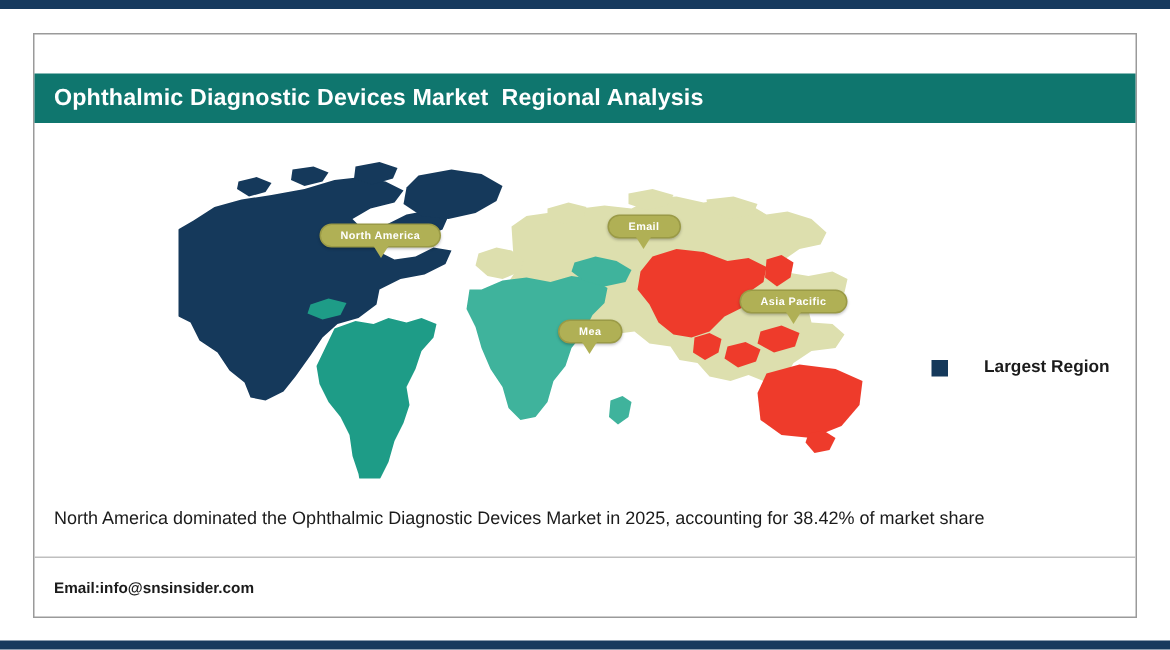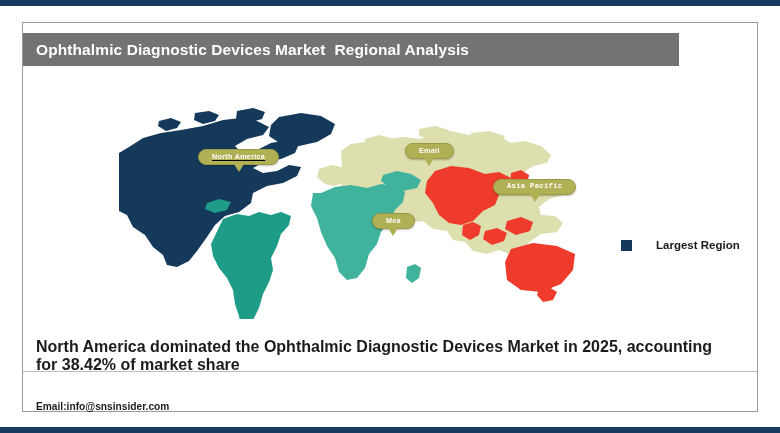--- a/index.html
+++ b/index.html
@@ -19,23 +19,23 @@
     background:#173A5E;
   }
   .card{
     position:absolute;left:22px;top:22px;
     width:736px;height:390px;
     background:#ffffff;
     border:1px solid #9a9a9a;
     box-sizing:border-box;
   }
   .header-bar{
-    position:absolute;left:0;top:10px;
-    width:656px;height:33px;
-    background:#737373;
+    position:absolute;left:0;top:26px;
+    width:734px;height:33px;
+    background:#0f766e;
     display:flex;align-items:center;
   }
   .header-title{
     color:#ffffff;
     font-size:15.5px;
     font-weight:bold;
     letter-spacing:.1px;
     margin-left:13px;
     white-space:pre;
   }
@@ -74,31 +74,31 @@
   .pin-tail{
     width:0;height:0;
     border-left:5px solid transparent;
     border-right:5px solid transparent;
     border-top:8px solid #B0B055;
     margin:-1px auto 0 auto;
   }
   .caption{
     position:absolute;left:13px;top:315px;
     width:700px;
-    font-size:16px;
+    font-size:12px;
     color:#1b1b1b;
-    font-weight:bold;
+    font-weight:normal;
   }
   .divider{
     position:absolute;left:0;top:348px;width:734px;height:1px;
     background:#bfbfbf;
   }
   .footer{
     position:absolute;left:0;top:349px;width:734px;height:40px;
-    display:flex;align-items:flex-end;justify-content:space-between;
+    display:flex;align-items:center;justify-content:space-between;
     box-sizing:border-box;
     padding:0 13px;
   }
   .footer-text{
     font-size:10.2px;color:#1b1b1b;font-weight:bold;
   }
 </style>
 </head>
 <body>
 
@@ -145,31 +145,31 @@
         <path fill="#EE3B2B" d="M316 72 l16 -5 18 2 16 6 14 -2 12 6 -2 10 -10 7 -4 10 -12 6 -10 10 -12 4 -12 -2 -10 -8 -6 -12 -8 -10 2 -12 8 -10 z"></path>
         <path fill="#EE3B2B" d="M392 74 l10 -3 8 5 -2 10 -9 6 -8 -6 z"></path>
         <path fill="#EE3B2B" d="M344 126 l10 -3 8 4 -2 9 -9 5 -8 -5 z"></path>
         <path fill="#EE3B2B" d="M366 132 l12 -3 10 5 -3 8 -12 4 -9 -6 z"></path>
         <path fill="#EE3B2B" d="M388 122 l14 -4 12 5 -3 9 -14 4 -11 -6 z"></path>
         <path fill="#EE3B2B" d="M392 150 l22 -6 24 3 18 8 -2 16 -12 14 -20 8 -20 -2 -14 -10 -2 -18 z"></path>
         <path fill="#EE3B2B" d="M420 190 l10 -2 8 5 -4 8 -10 2 -6 -7 z"></path>
       </g>
     </svg>
 
-    <div class="pin" style="left:175px;top:56px;text-decoration:underline;">
+    <div class="pin" style="left:190px;top:56px;">
       <div class="pin-pill">North America</div>
       <div class="pin-tail"></div>
     </div>
 
     <div class="pin" style="left:382px;top:50px;">
       <div class="pin-pill">Email</div>
       <div class="pin-tail"></div>
     </div>
 
-    <div class="pin" style="left:470px;top:86px;font-family:Liberation Mono, monospace;">
+    <div class="pin" style="left:470px;top:100px;">
       <div class="pin-pill">Asia Pacific</div>
       <div class="pin-tail"></div>
     </div>
 
     <div class="pin" style="left:349px;top:120px;">
       <div class="pin-pill">Mea</div>
       <div class="pin-tail"></div>
     </div>
 
 

